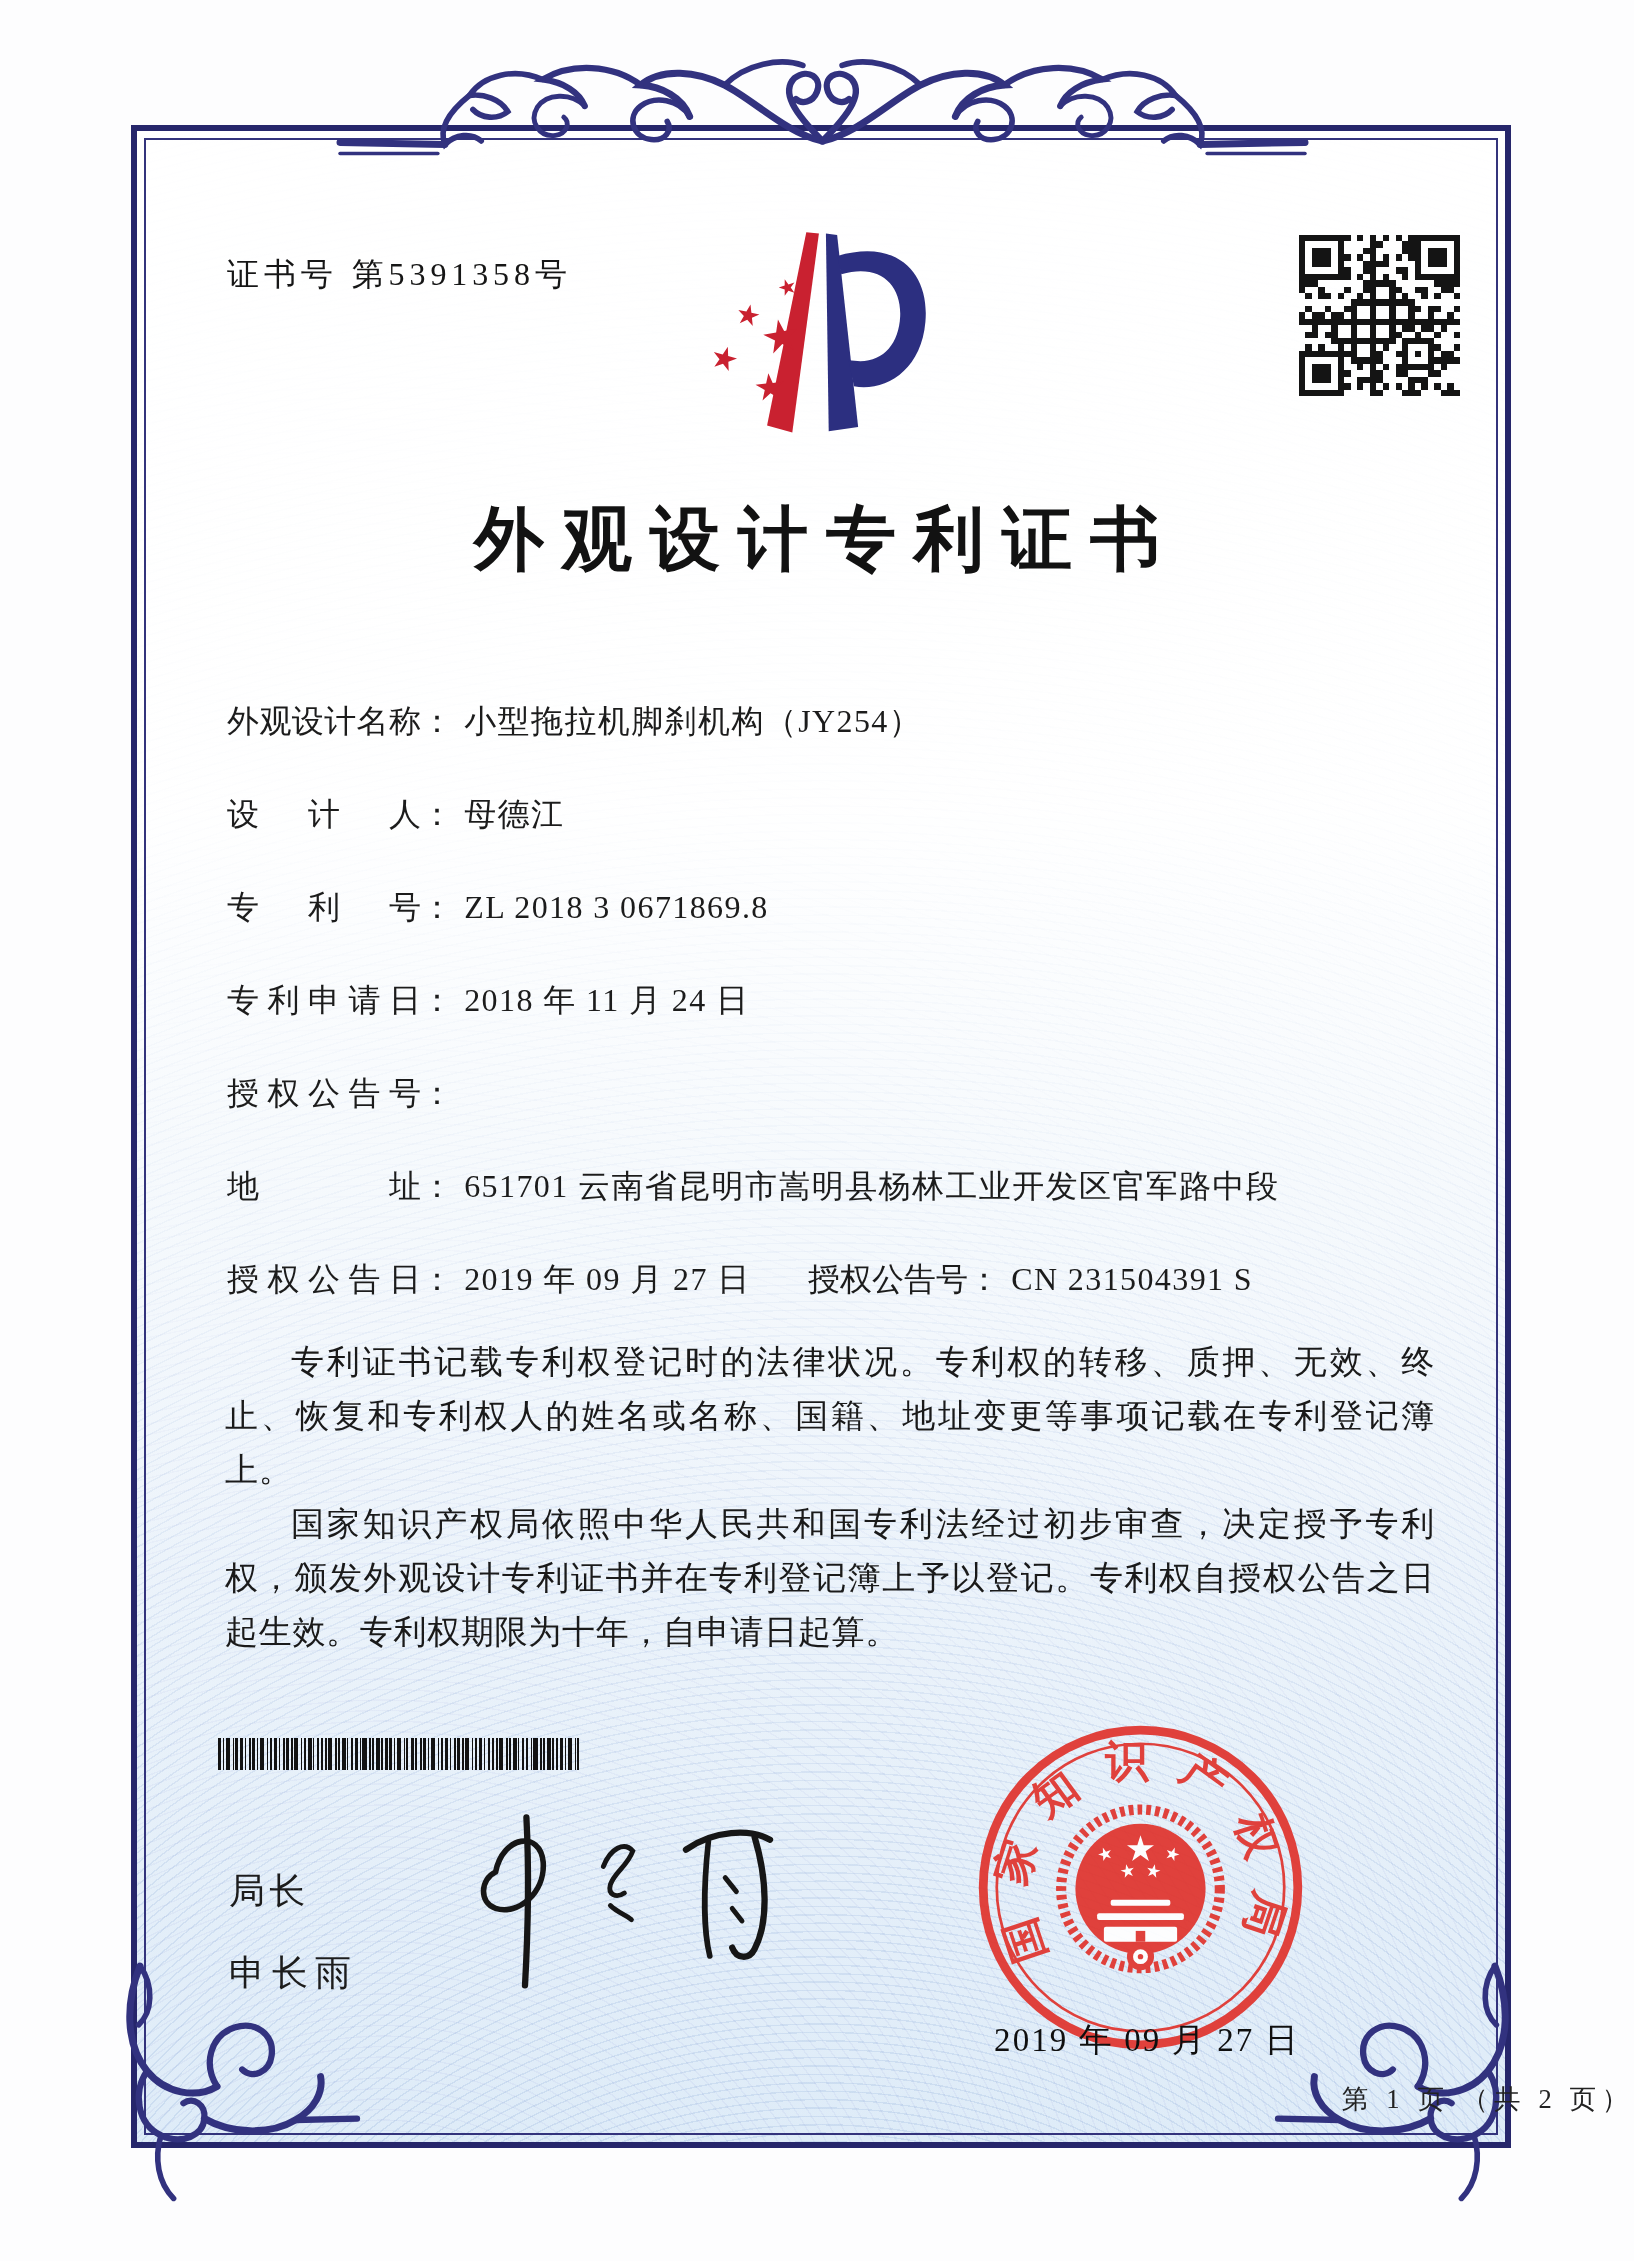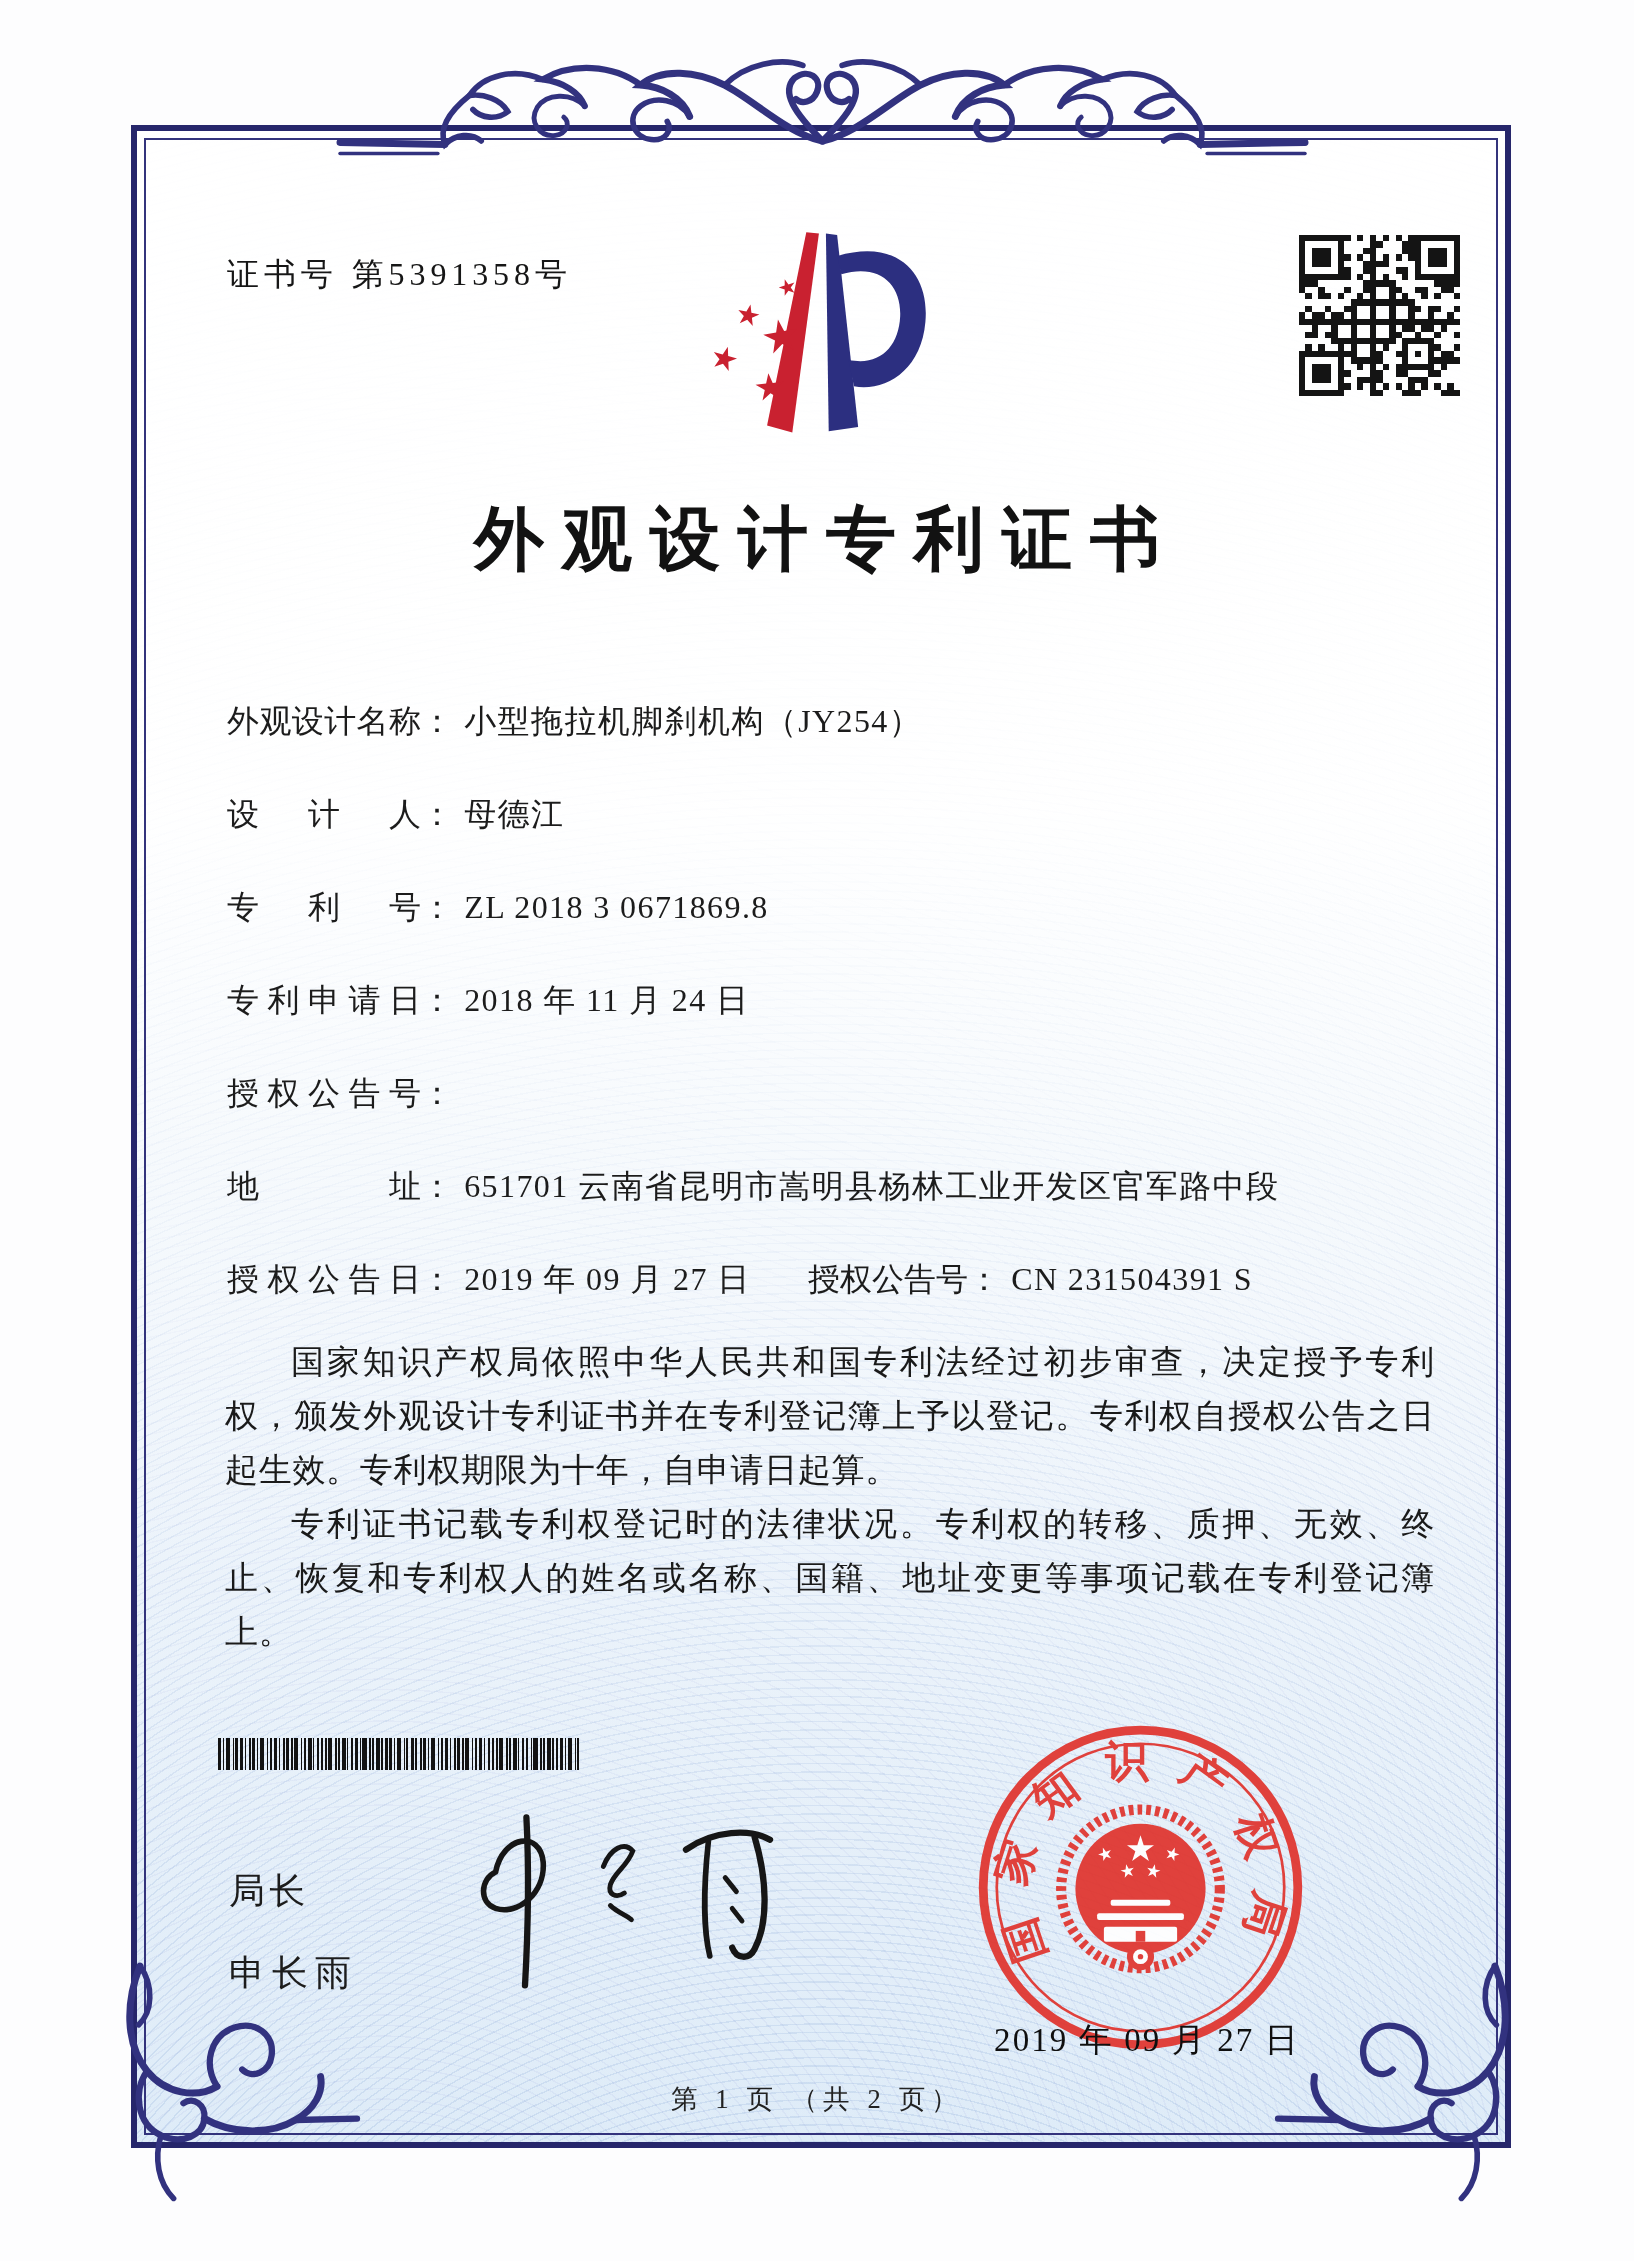--- a/index.html
+++ b/index.html
@@ -42,21 +42,21 @@
   .body-text p{margin:0;text-indent:66px;}
   
   .barcode{position:absolute;left:218px;top:1738px;height:32px;display:flex;align-items:stretch;}
   .barcode i{display:inline-block;background:#121212;height:100%;}
   .signer-title{position:absolute;left:229px;top:1867px;font-size:36px;letter-spacing:4.2px;}
   .signer-name{position:absolute;left:229px;top:1949px;font-size:36px;letter-spacing:7px;}
   .signature{position:absolute;left:420px;top:1802px;width:420px;height:203px;}
   .seal{position:absolute;left:971px;top:1718px;width:339px;height:339px;opacity:.93;}
   .seal-date{position:absolute;left:979px;top:2018px;width:336px;text-align:center;
              font-size:33px;letter-spacing:2.1px;color:#0f0f0f;z-index:5;}
-  .page-no{position:absolute;left:0;top:2081px;width:100%;text-align:center;
+  .page-no{position:absolute;left:0;top:2081px;width:100%;text-align:right;
            font-size:26.6px;letter-spacing:5.6px;color:#222;}
   .back-note{position:absolute;left:0;top:2187px;width:100%;text-align:center;
              font-size:30px;letter-spacing:7.7px;color:#1a1a1a;}
 </style>
 </head>
 <body>
 
 <div class="page">
 
   <div class="frame">
@@ -500,22 +500,22 @@
         <span class="fvalue">2019 年 09 月 27 日</span>
       <span class="grant-pair">
         <span>授权公告号</span>
           <span class="fcolon">：</span>
           <span class="fvalue">CN 231504391 S</span>
       </span>
     </div>
   </div>
 
   <div class="body-text">
+    <p>专利证书记载专利权登记时的法律状况。专利权的转移、质押、无效、终止、恢复和专利权人的姓名或名称、国籍、地址变更等事项记载在专利登记簿上。</p>
     <p>国家知识产权局依照中华人民共和国专利法经过初步审查，决定授予专利权，颁发外观设计专利证书并在专利登记簿上予以登记。专利权自授权公告之日起生效。专利权期限为十年，自申请日起算。</p>
-    <p>专利证书记载专利权登记时的法律状况。专利权的转移、质押、无效、终止、恢复和专利权人的姓名或名称、国籍、地址变更等事项记载在专利登记簿上。</p>
   </div>
 
   <div class="barcode">
       <i style="width:2.8px;margin-right:2.1px"></i>
       <i style="width:1.4px;margin-right:1.4px"></i>
       <i style="width:4.2px;margin-right:2.8px"></i>
       <i style="width:1.4px;margin-right:1.4px"></i>
       <i style="width:2.1px;margin-right:2.1px"></i>
       <i style="width:3.5px;margin-right:1.4px"></i>
       <i style="width:1.4px;margin-right:2.8px"></i>

